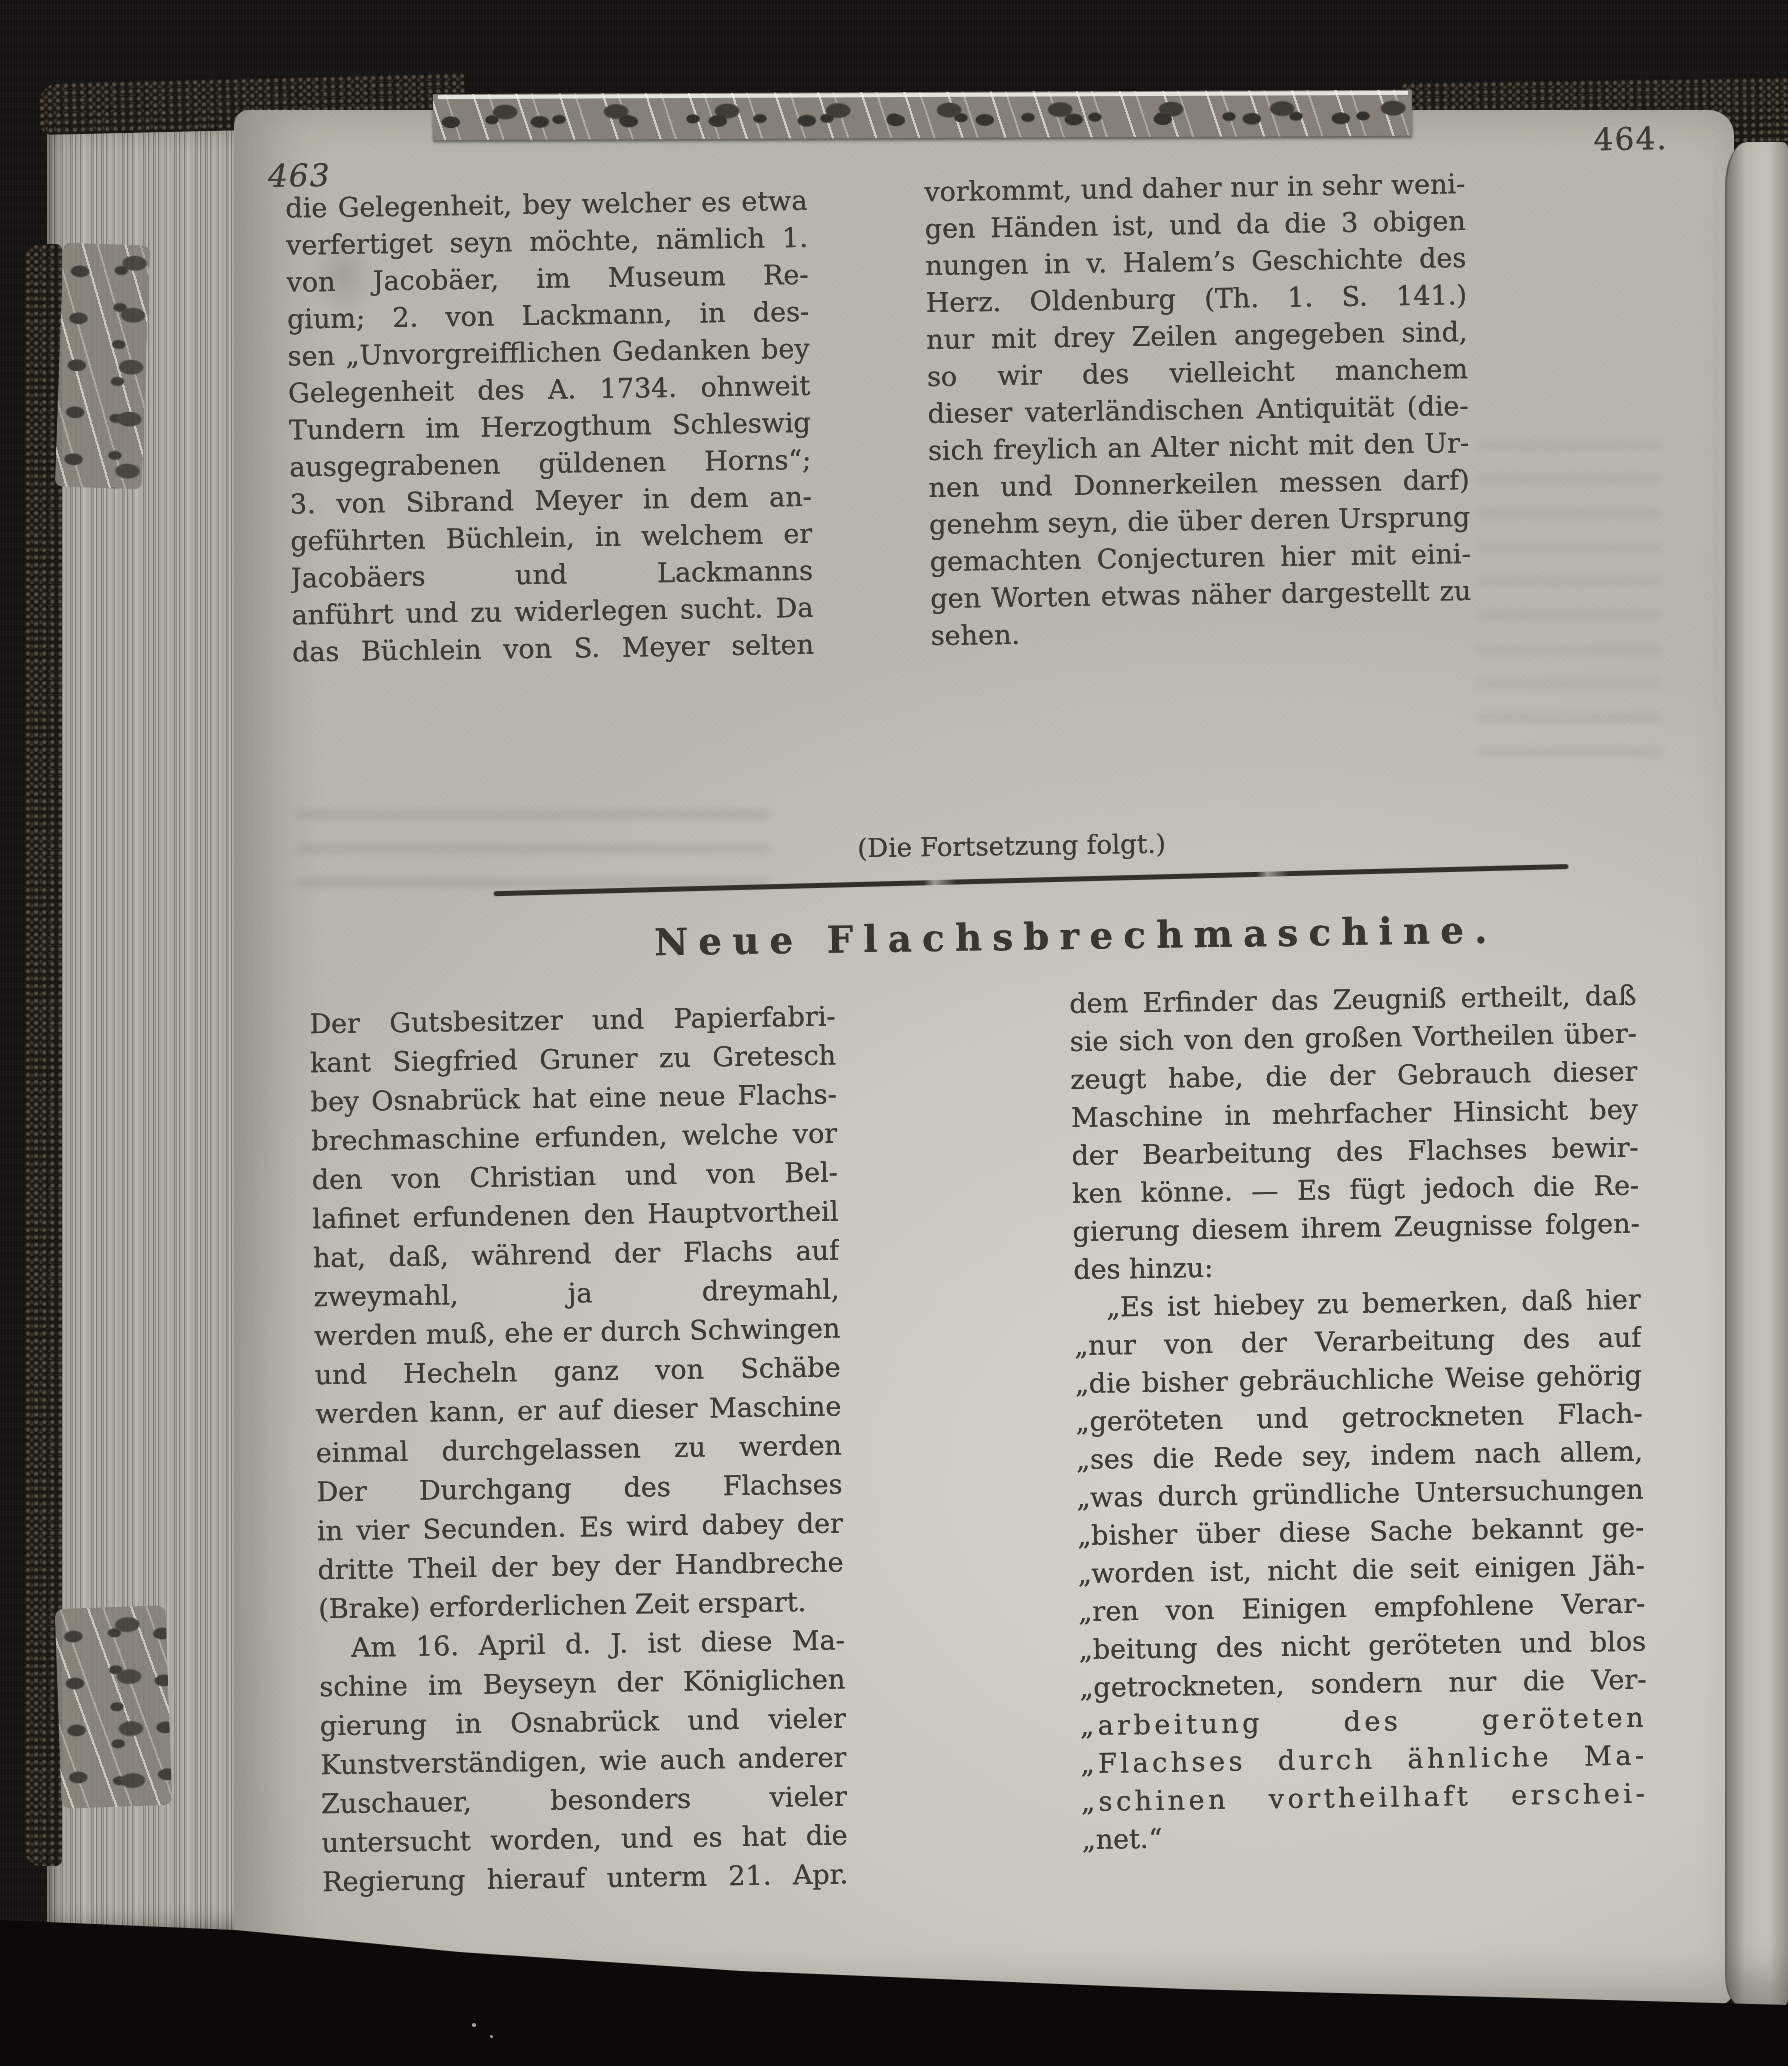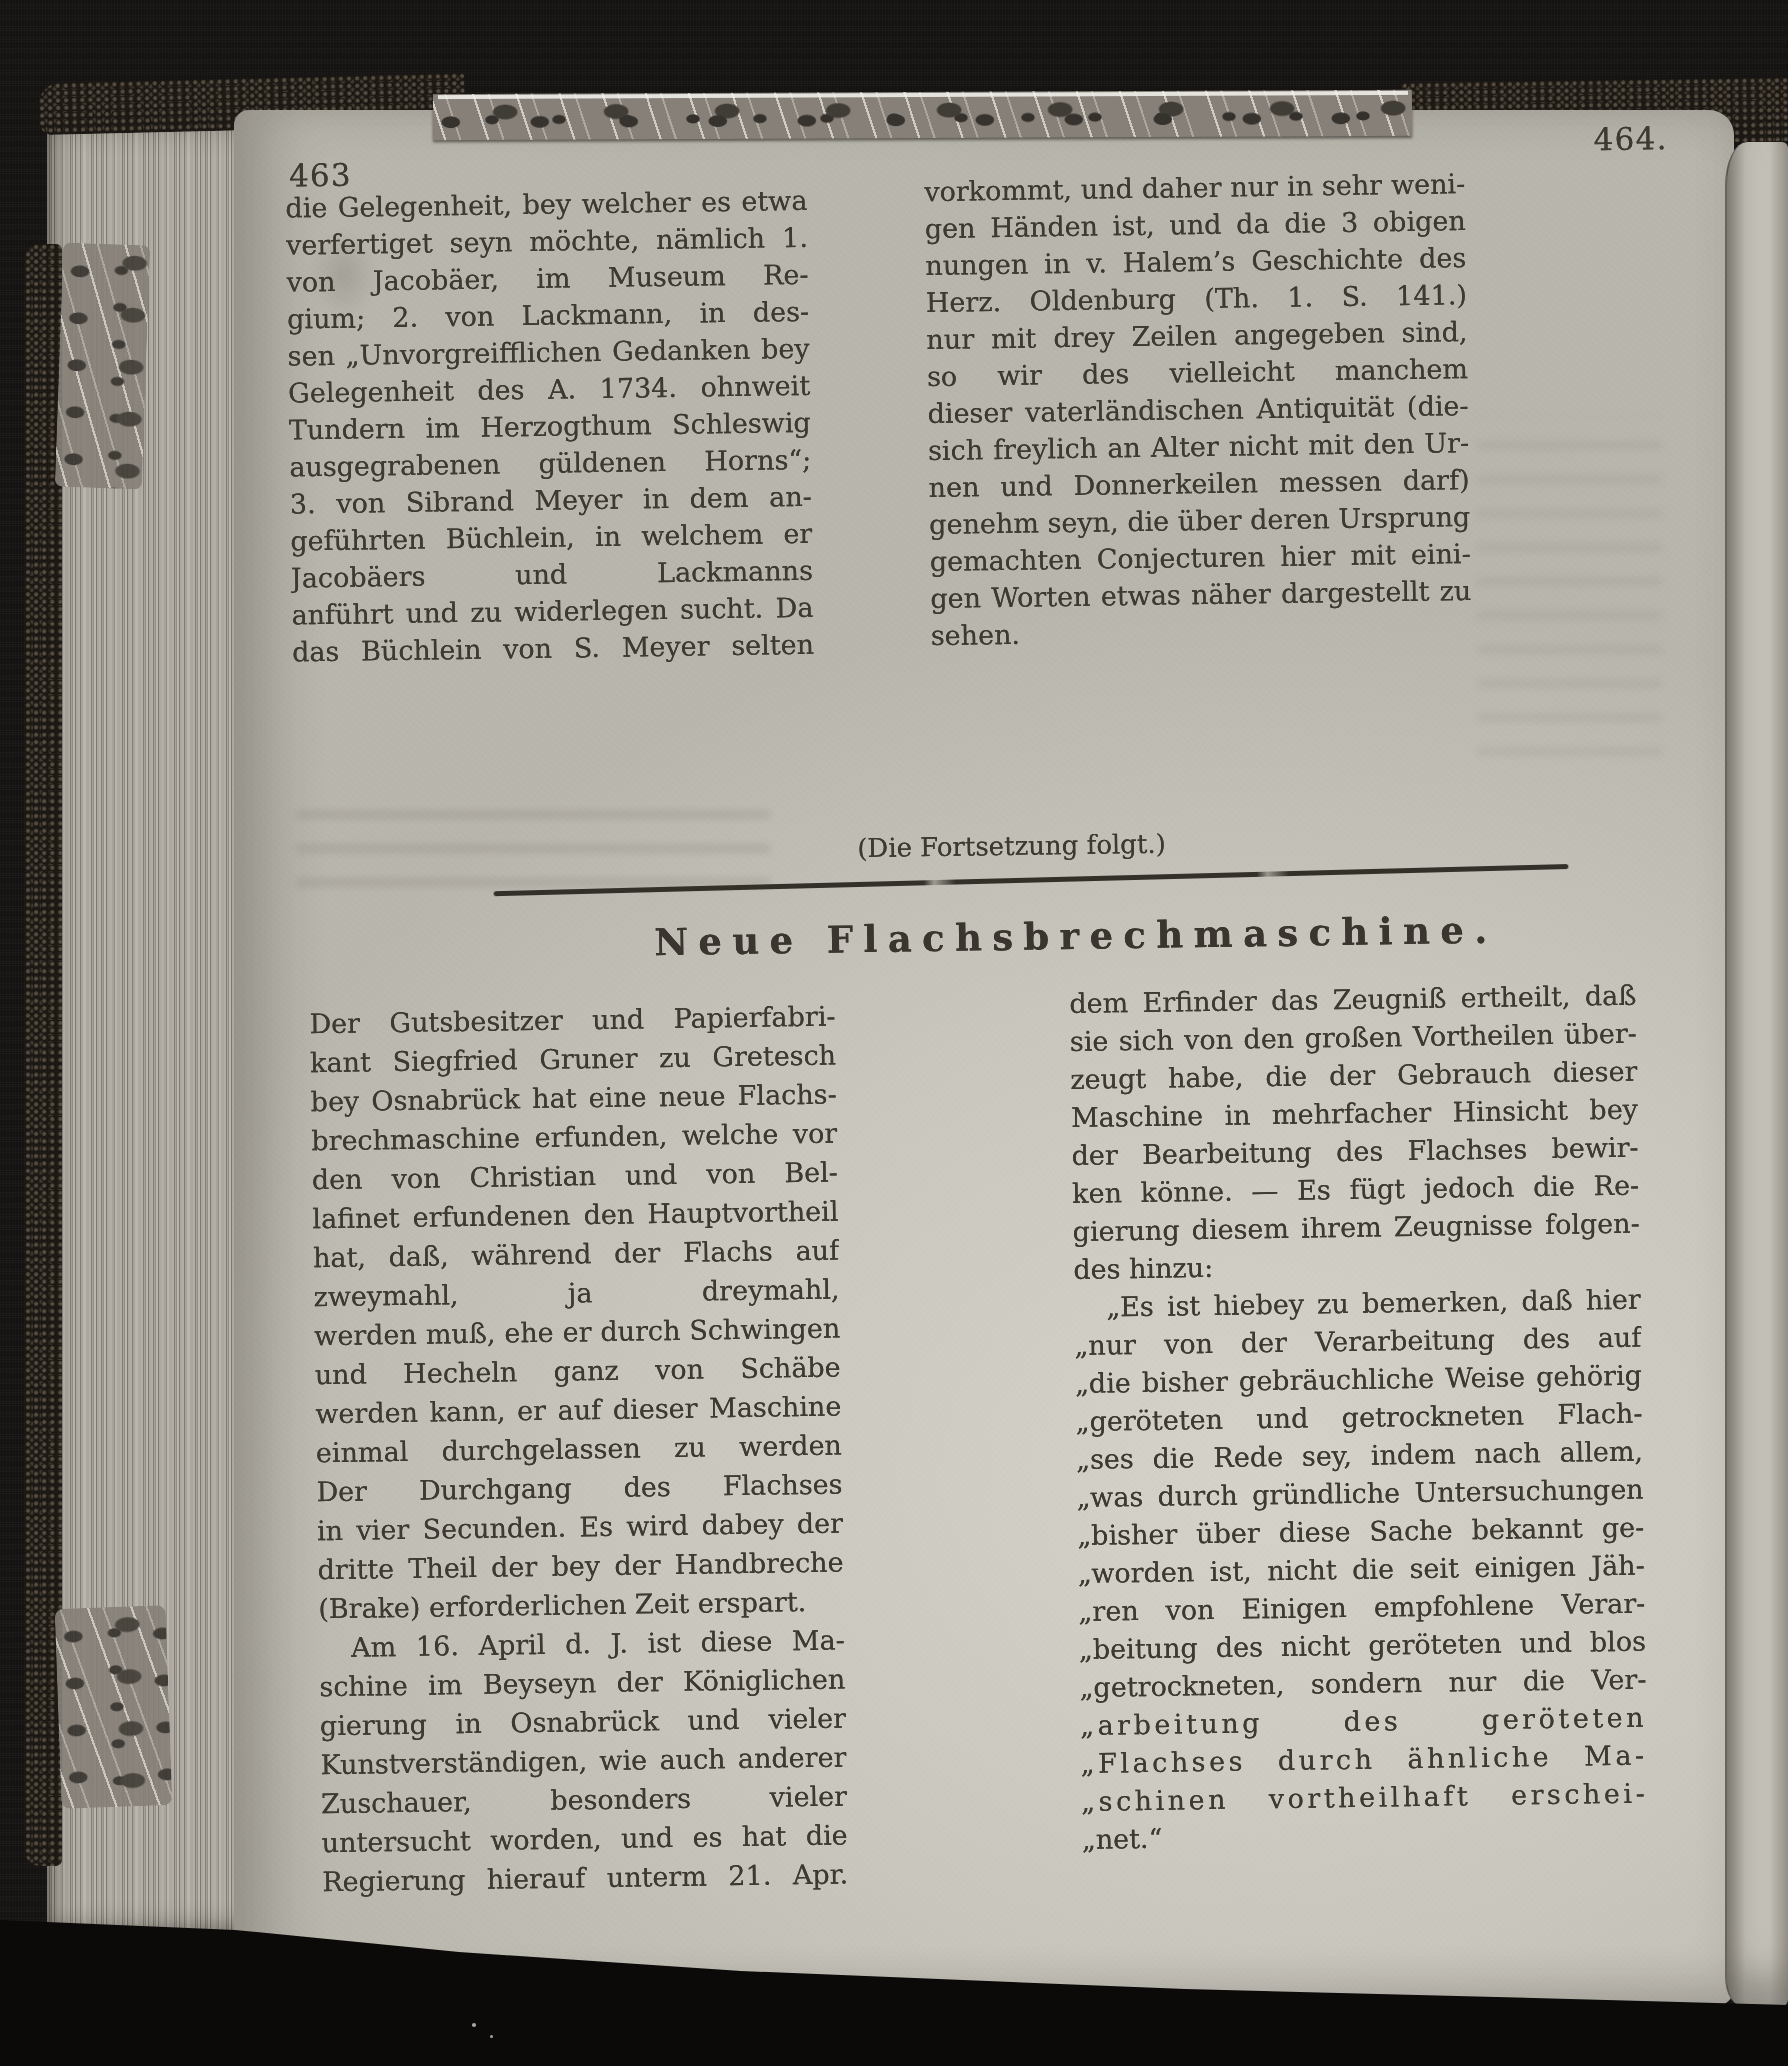--- a/index.html
+++ b/index.html
@@ -91,21 +91,21 @@
   .stain{position:absolute; z-index:4; border-radius:50%;
     background:radial-gradient(ellipse, rgba(90,86,78,.22), transparent 70%); filter:blur(3px);}
   
   .content{
     position:absolute; left:274px; top:111px; width:1466px; height:1874px; z-index:5;
     transform:rotate(-0.85deg); transform-origin:50% 50%;
     color:var(--ink);
   }
   .pagenum{position:absolute; font-size:31px; letter-spacing:.04em;
     text-shadow:0 0 0.5px currentColor;}
-  .pn-left{left:28px; top:36px;}
+  .pn-left{left:7px; top:36px;font-style:italic;}
   .pn-right{left:1333px; top:19px;}
   .col{position:absolute; font-size:27px; text-shadow:0 0 0.4px currentColor;}
   .col .line{height:var(--lh); line-height:var(--lh); overflow:hidden;
     text-align:justify; white-space:normal;}
   .col .line::after{content:""; display:inline-block; width:100%; height:0;}
   .col .line.end{text-align:left;}
   .col .line.end::after{width:0;}
   .col .line.in{text-indent:1.2em;}
   .col .line.ls{letter-spacing:.13em;}
   .col-a1-left {left:24px;  top:68px;   width:522px; --lh:37px;}

